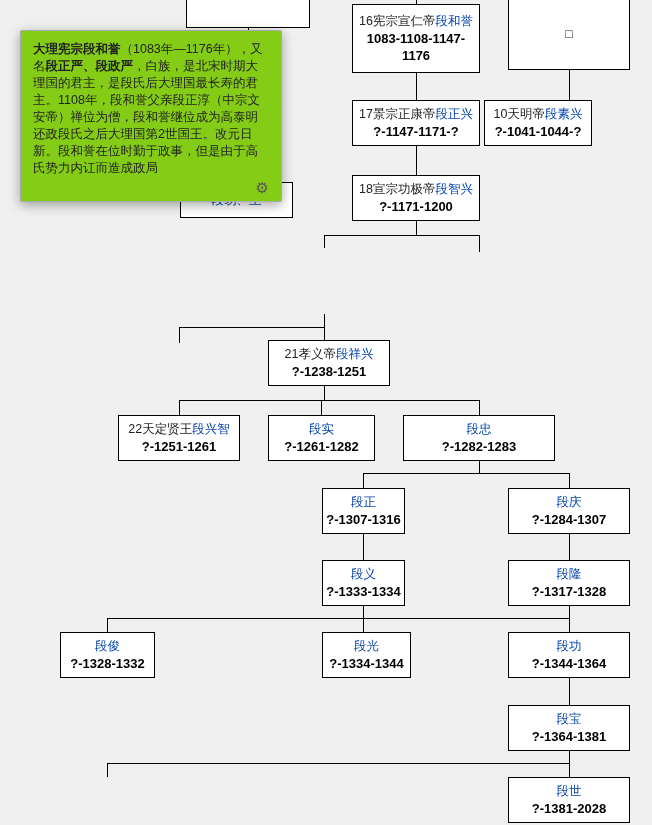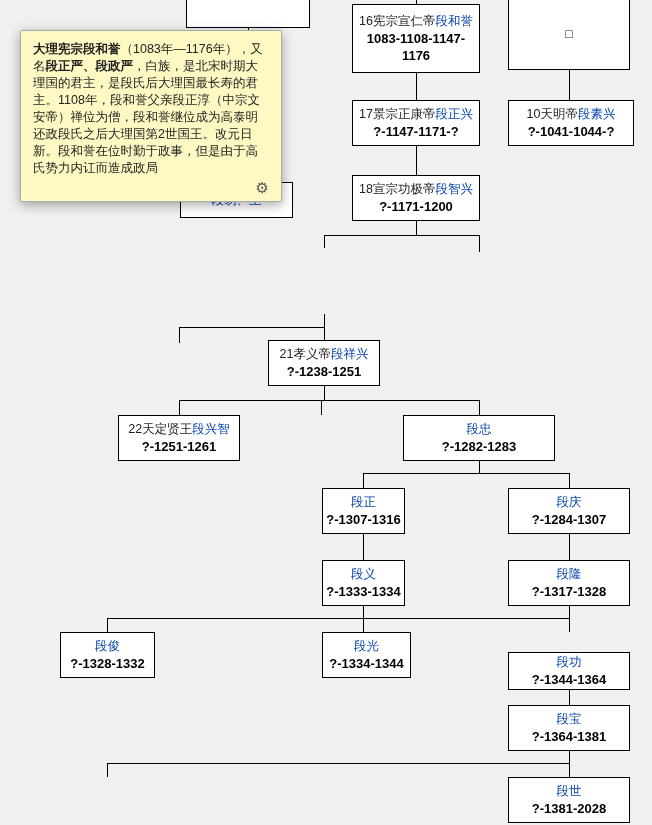--- a/index.html
+++ b/index.html
@@ -45,21 +45,21 @@
   .vline,.hline{position:absolute;background:#000;z-index:1;}
   .vline{width:1px;}
   .hline{height:1px;}
   
   .tooltip{
     position:absolute;
     left:20px;
     top:30px;
     width:262px;
     box-sizing:border-box;
-    background:#fef9c3;
+    background:#84cc16;
     border:1px solid #ababab;
     border-radius:2px;
     box-shadow:0 3px 12px rgba(0,0,0,0.35);
     padding:10px 12px 4px 12px;
     z-index:10;
     font-size:12.5px;
     line-height:17px;
     color:#222;
   }
   .tooltip p{margin:0;}
@@ -126,43 +126,47 @@
   <div class="node" style="left:352px;top:4px;width:128px;height:69px">
     <div class="node-line1"><span>16宪宗宣仁帝</span><span class="link">段和誉</span></div>
     <div class="node-dates">1083-1108-1147-1176</div>
   </div>
 
   <div class="node" style="left:352px;top:100px;width:128px;height:46px">
     <div class="node-line1"><span>17景宗正康帝</span><span class="link">段正兴</span></div>
     <div class="node-dates">?-1147-1171-?</div>
   </div>
 
-  <div class="node" style="left:508px;top:100px;width:126px;height:46px">
+  <div class="node" style="left:484px;top:100px;width:108px;height:46px">
     <div class="node-line1"><span>10天明帝</span><span class="link">段素兴</span></div>
     <div class="node-dates">?-1041-1044-?</div>
   </div>
 
   <div class="node" style="left:352px;top:175px;width:128px;height:46px">
     <div class="node-line1"><span>18宣宗功极帝</span><span class="link">段智兴</span></div>
     <div class="node-dates">?-1171-1200</div>
   </div>
 
 
 
 
-  <div class="node" style="left:268px;top:340px;width:112px;height:46px">
+  <div class="node" style="left:268px;top:340px;width:122px;height:46px">
     <div class="node-line1"><span>21孝义帝</span><span class="link">段祥兴</span></div>
     <div class="node-dates">?-1238-1251</div>
   </div>
 
   <div class="node" style="left:118px;top:415px;width:122px;height:46px">
     <div class="node-line1"><span>22天定贤王</span><span class="link">段兴智</span></div>
     <div class="node-dates">?-1251-1261</div>
   </div>
 
+  <div class="node" style="left:268px;top:415px;width:107px;height:46px">
+    <div class="node-line1"><span class="link">段实</span></div>
+    <div class="node-dates">?-1261-1282</div>
+  </div>
 
   <div class="node" style="left:403px;top:415px;width:152px;height:46px">
     <div class="node-line1"><span class="link">段忠</span></div>
     <div class="node-dates">?-1282-1283</div>
   </div>
 
   <div class="node" style="left:322px;top:488px;width:83px;height:46px">
     <div class="node-line1"><span class="link">段正</span></div>
     <div class="node-dates">?-1307-1316</div>
   </div>
@@ -185,21 +189,21 @@
   <div class="node" style="left:60px;top:632px;width:95px;height:46px">
     <div class="node-line1"><span class="link">段俊</span></div>
     <div class="node-dates">?-1328-1332</div>
   </div>
 
   <div class="node" style="left:322px;top:632px;width:89px;height:46px">
     <div class="node-line1"><span class="link">段光</span></div>
     <div class="node-dates">?-1334-1344</div>
   </div>
 
-  <div class="node" style="left:508px;top:652px;width:122px;height:38px">
+  <div class="node" style="left:508px;top:632px;width:122px;height:46px">
     <div class="node-line1"><span class="link">段功</span></div>
     <div class="node-dates">?-1344-1364</div>
   </div>
 
   <div class="node" style="left:508px;top:705px;width:122px;height:46px">
     <div class="node-line1"><span class="link">段宝</span></div>
     <div class="node-dates">?-1364-1381</div>
   </div>
 
 

